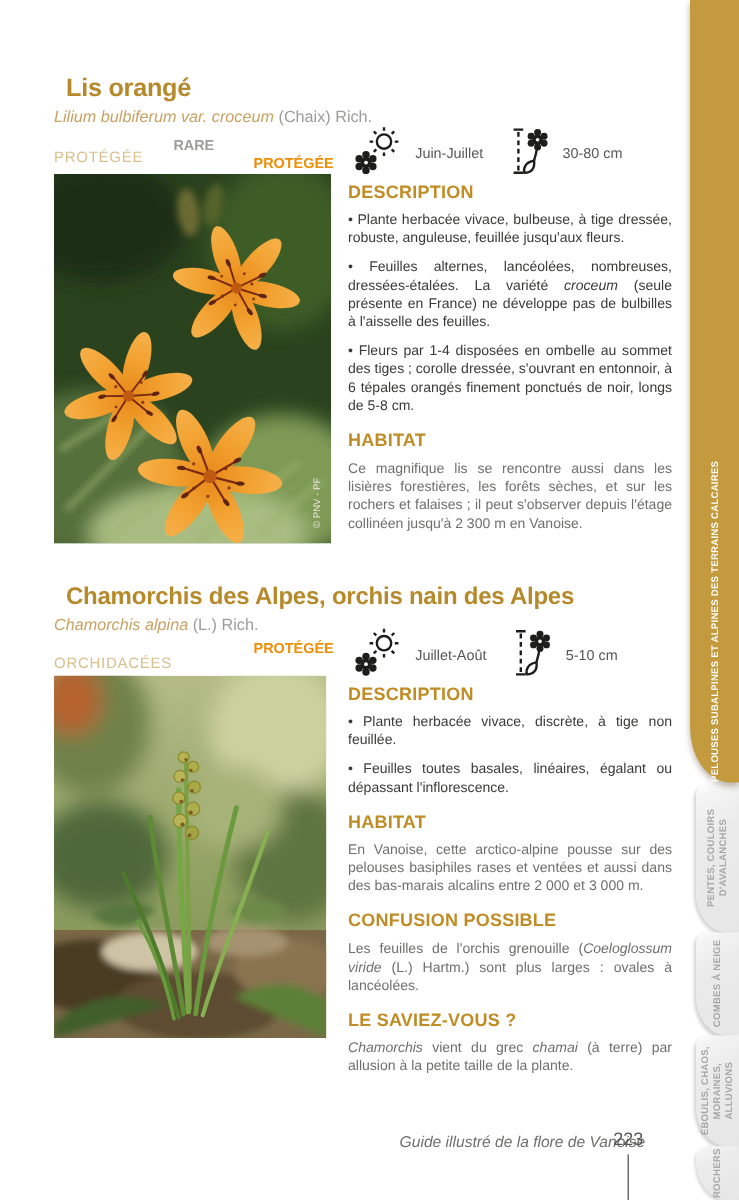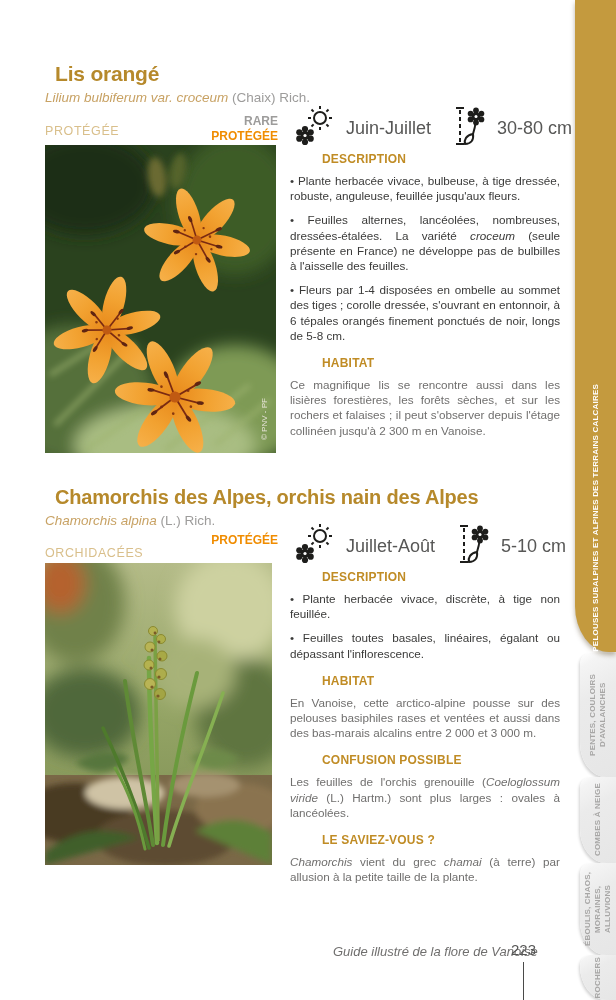--- a/index.html
+++ b/index.html
@@ -21,32 +21,32 @@
     margin:0 auto;overflow:hidden;
     font-family:"Liberation Sans", sans-serif;color:var(--ink);
   }
   
   .title{position:absolute;left:55px;font-size:21px;font-weight:bold;color:var(--gold-title);letter-spacing:-0.2px;}
   .subtitle{position:absolute;left:45px;font-size:13.5px;color:var(--latin);}
   .subtitle .latin{font-style:italic;}
   .subtitle .auth{color:var(--gray-badge);font-style:normal;}
   .family{position:absolute;left:45px;font-size:12.5px;color:var(--tan);letter-spacing:0.6px;}
   .status{position:absolute;left:45px;width:233px;text-align:right;font-size:12px;font-weight:bold;line-height:15px;}
-  .status .rarity{color:var(--gray-badge);}
+  .status .rarity{color:var(--gray-badge);text-align:center;}
   .status .prot{color:var(--orange);}
   
   .picto-row{position:absolute;left:294px;width:266px;height:44px;display:flex;align-items:center;}
   .picto{flex:0 0 auto;}
-  .picto-label{font-size:18px;color:#575756;margin-left:10px;margin-right:22px;white-space:nowrap;}
+  .picto-label{font-size:12px;color:#575756;margin-left:10px;margin-right:22px;white-space:nowrap;}
   
   .photo{position:absolute;left:45px;overflow:hidden;}
   .photo svg{display:block;}
   
   .textcol{position:absolute;left:290px;width:270px;}
-  .sec-h{font-size:12px;font-weight:bold;color:var(--gold-header);letter-spacing:0.2px;margin-top:13px;margin-bottom:7px;margin-left:32px;}
+  .sec-h{font-size:15px;font-weight:bold;color:var(--gold-header);letter-spacing:0.2px;margin-top:13px;margin-bottom:7px;}
   .sec-h:first-child{margin-top:0;}
   .textcol p{font-size:11.7px;line-height:15.2px;text-align:justify;margin-bottom:9px;color:var(--ink);}
   .textcol p.graytxt{color:var(--gray-body);}
   
   .footer-title{position:absolute;left:333px;top:944px;font-size:13px;color:var(--gray-body);font-style:italic;}
   .footer-page{position:absolute;left:511px;top:941px;font-size:15px;color:#575756;}
   .footer-rule{position:absolute;left:523px;top:962px;width:1px;height:38px;background:#4a4a49;}
   
   .vtext{writing-mode:vertical-rl;transform:rotate(180deg);white-space:pre-line;text-align:center;}
   .tab-active{

